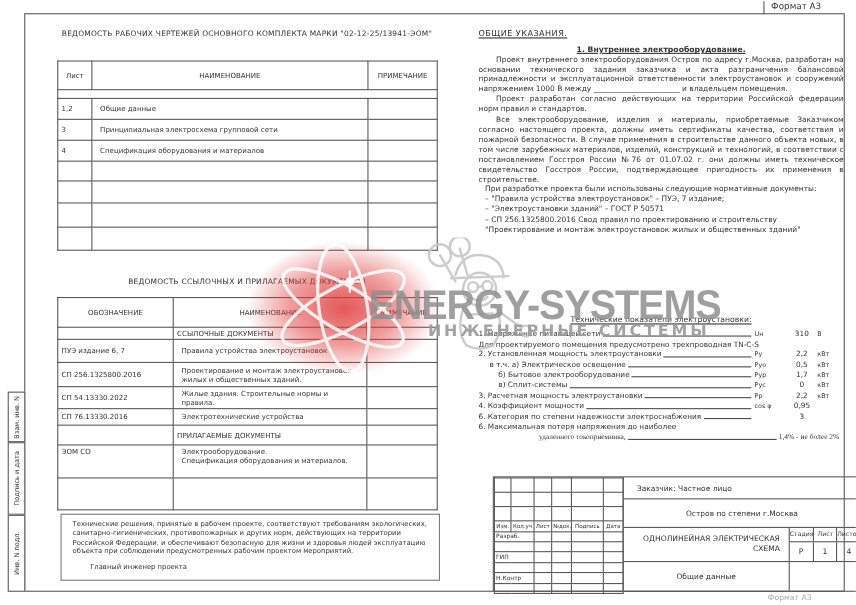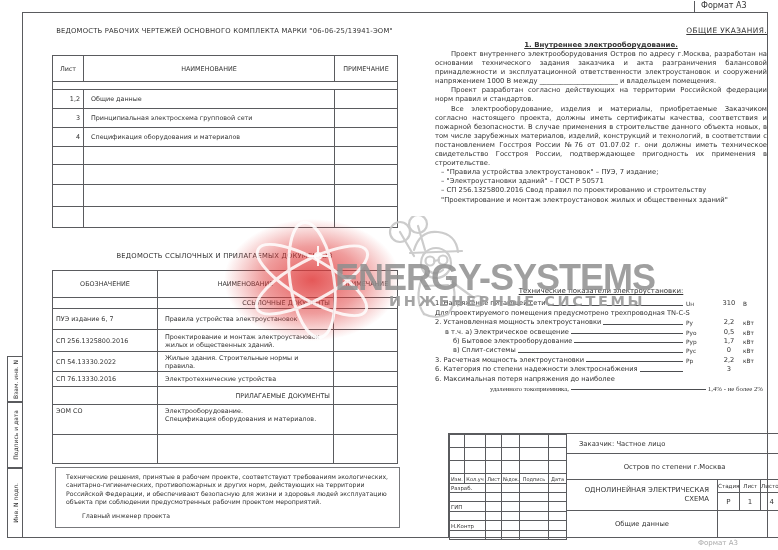--- a/index.html
+++ b/index.html
@@ -20,29 +20,29 @@
   .stamp-box { left:7px; width:16px; border:1px solid var(--ln); background:#fff;
     display:flex; align-items:center; justify-content:center; }
   .vtext { writing-mode:vertical-rl; transform:rotate(180deg); font-size:6px; color:#333; white-space:nowrap; }
 
   .tbl-title { width:345px; left:52px; text-align:center; font-size:6.8px; color:#333; letter-spacing:0.2px; }
 
   table.reg { border-collapse:collapse; table-layout:fixed; width:345px; }
   table.reg td { border:1px solid var(--ln); font-size:6.4px; color:#333;
     padding:0 3px; vertical-align:middle; overflow:hidden; }
   table.reg td.hd { text-align:center; font-size:6.4px; }
-  table.reg td.ctr { text-align:right; }
+  table.reg td.ctr { text-align:left; }
   table.reg td.name { padding-left:7px; }
 
   .box-note { left:55px; top:467px; width:345px; height:61px; border:1px solid #77787b;
     padding:5px 8px 0 10px; font-size:6.2px; line-height:8.3px; color:#333; }
   .box-note .sign { margin-top:6px; margin-left:16px; }
 
   .gu { left:435px; top:26px; width:332px; color:#333; }
-  .gu-title { text-align:right; font-size:7.4px; text-decoration:underline; letter-spacing:0.4px; margin-bottom:6px; }
+  .gu-title { text-align:left; font-size:7.4px; text-decoration:underline; letter-spacing:0.4px; margin-bottom:6px; }
   .gu-sub { text-align:center; font-size:7px; font-weight:bold; text-decoration:underline; margin-bottom:1px; }
   .gu p { font-size:6.8px; line-height:9.1px; text-align:justify; text-indent:16px; }
   .gu .doc-line { font-size:6.8px; line-height:9.1px; text-align:left; text-indent:0; padding-left:6px; }
 
   .ti { left:435px; top:287px; width:332px; color:#333; }
   .ti-title { text-align:center; font-size:7px; text-decoration:underline; margin-bottom:3px; }
   .ti-row { display:flex; align-items:flex-end; height:9.4px; font-size:6.7px; white-space:nowrap; }
   .ti-leader { flex:1; border-bottom:1px solid #4c4d50; margin:0 2px 1.5px 2px; min-width:4px; }
   .ti-sym { width:30px; font-size:5.8px; padding-left:1px; }
   .ti-val { width:28px; text-align:center; }
@@ -87,21 +87,21 @@
 <div class="abs stamp-box" style="top:356px;height:46px;">
   <span class="vtext">Взам. инв. N</span>
 </div>
 <div class="abs stamp-box" style="top:402px;height:66px;">
   <span class="vtext">Подпись и дата</span>
 </div>
 <div class="abs stamp-box" style="top:468px;height:70px;">
   <span class="vtext">Инв. N подл.</span>
 </div>
 
-<div class="abs tbl-title" style="top:27px;">ВЕДОМОСТЬ РАБОЧИХ ЧЕРТЕЖЕЙ ОСНОВНОГО КОМПЛЕКТА МАРКИ "06-06-25/13941-ЭОМ"</div>
+<div class="abs tbl-title" style="top:27px;">ВЕДОМОСТЬ РАБОЧИХ ЧЕРТЕЖЕЙ ОСНОВНОГО КОМПЛЕКТА МАРКИ "02-12-25/13941-ЭОМ"</div>
 <table class="abs reg" style="left:52px;top:55px;">
   <colgroup>
       <col style="width:31px">
       <col style="width:251px">
       <col style="width:63px">
     </colgroup>
   <tbody>
       <tr style="height:26px">
     <td class="hd">Лист</td>
     <td class="hd">НАИМЕНОВАНИЕ</td>
@@ -209,20 +209,21 @@
   <div>Технические решения, принятые в рабочем проекте, соответствуют требованиям экологических, санитарно-гигиенических, противопожарных и других норм, действующих на территории Российской Федерации, и обеспечивают безопасную для жизни и здоровья людей эксплуатацию объекта при соблюдении предусмотренных рабочим проектом мероприятий.</div>
   <div class="sign">Главный инженер проекта</div>
 </div>
 
 <div class="abs gu">
   <div class="gu-title">ОБЩИЕ УКАЗАНИЯ.</div>
   <div class="gu-sub">1.  Внутреннее электрооборудование.</div>
   <p>Проект внутреннего электрооборудования Остров по адресу г.Москва, разработан на основании технического задания заказчика и акта разграничения балансовой принадлежности и эксплуатационной ответственности электроустановок и сооружений напряжением 1000 В между _______________________ и владельцем помещения.</p>
   <p>Проект разработан согласно действующих на территории Российской федерации норм правил и стандартов.</p>
   <p>Все электрооборудование, изделия и материалы, приобретаемые Заказчиком согласно настоящего проекта, должны иметь сертификаты качества, соответствия и пожарной безопасности. В случае применения в строительстве данного объекта новых, в том числе зарубежных материалов, изделий, конструкций и технологий, в соответствии с постановлением Госстроя России №76 от 01.07.02 г. они должны иметь техническое свидетельство Госстроя России, подтверждающее пригодность их применения в строительстве.</p>
+  <p style="text-indent:6px">При разработке проекта были использованы следующие нормативные документы:</p>
   <div class="doc-line">–   "Правила устройства электроустановок" – ПУЭ, 7 издание;</div>
   <div class="doc-line">–   "Электроустановки зданий" – ГОСТ Р 50571</div>
   <div class="doc-line">–   СП 256.1325800.2016 Свод правил по проектированию и строительству "Проектирование и монтаж электроустановок жилых  и общественных зданий"</div>
 </div>
 
 <div class="abs ti">
   <div class="ti-title">Технические показатели электроустановки:</div>
 
   <div class="ti-row">
     <span>1.  Напряжение питающей сети</span>
@@ -261,20 +262,27 @@
     <span class="ti-sym">Рус</span>
     <span class="ti-val">0</span>
     <span class="ti-unit">кВт</span>
   </div>
   <div class="ti-row">
     <span>3.  Расчетная мощность электроустановки</span>
     <span class="ti-leader"></span>
     <span class="ti-sym">Рр</span>
     <span class="ti-val">2,2</span>
     <span class="ti-unit">кВт</span>
+  </div>
+  <div class="ti-row">
+    <span>4.  Коэффициент мощности</span>
+    <span class="ti-leader"></span>
+    <span class="ti-sym">cos φ</span>
+    <span class="ti-val">0,95</span>
+    <span class="ti-unit"></span>
   </div>
   <div class="ti-row">
     <span>6.  Категория по степени надежности электроснабжения</span>
     <span class="ti-leader"></span>
     <span class="ti-sym"></span>
     <span class="ti-val">3</span>
     <span class="ti-unit"></span>
   </div>
   <div class="ti-row">
     <span>6.  Максимальная потеря напряжения до наиболее</span>

